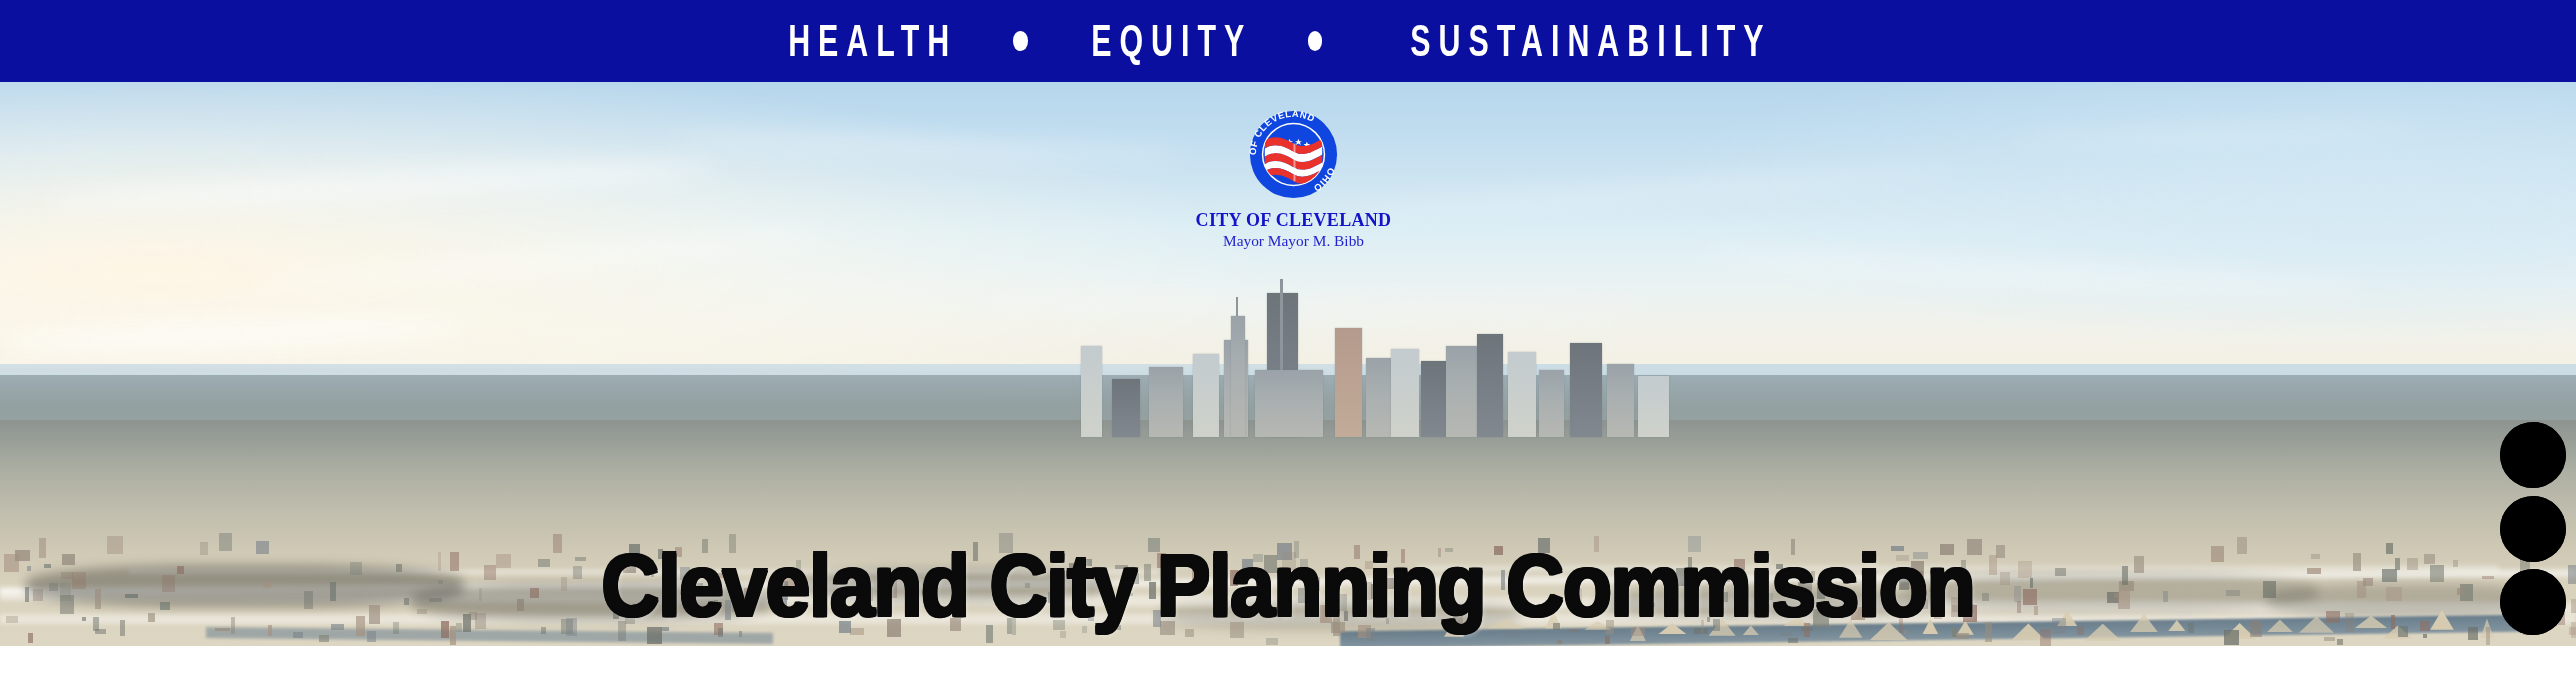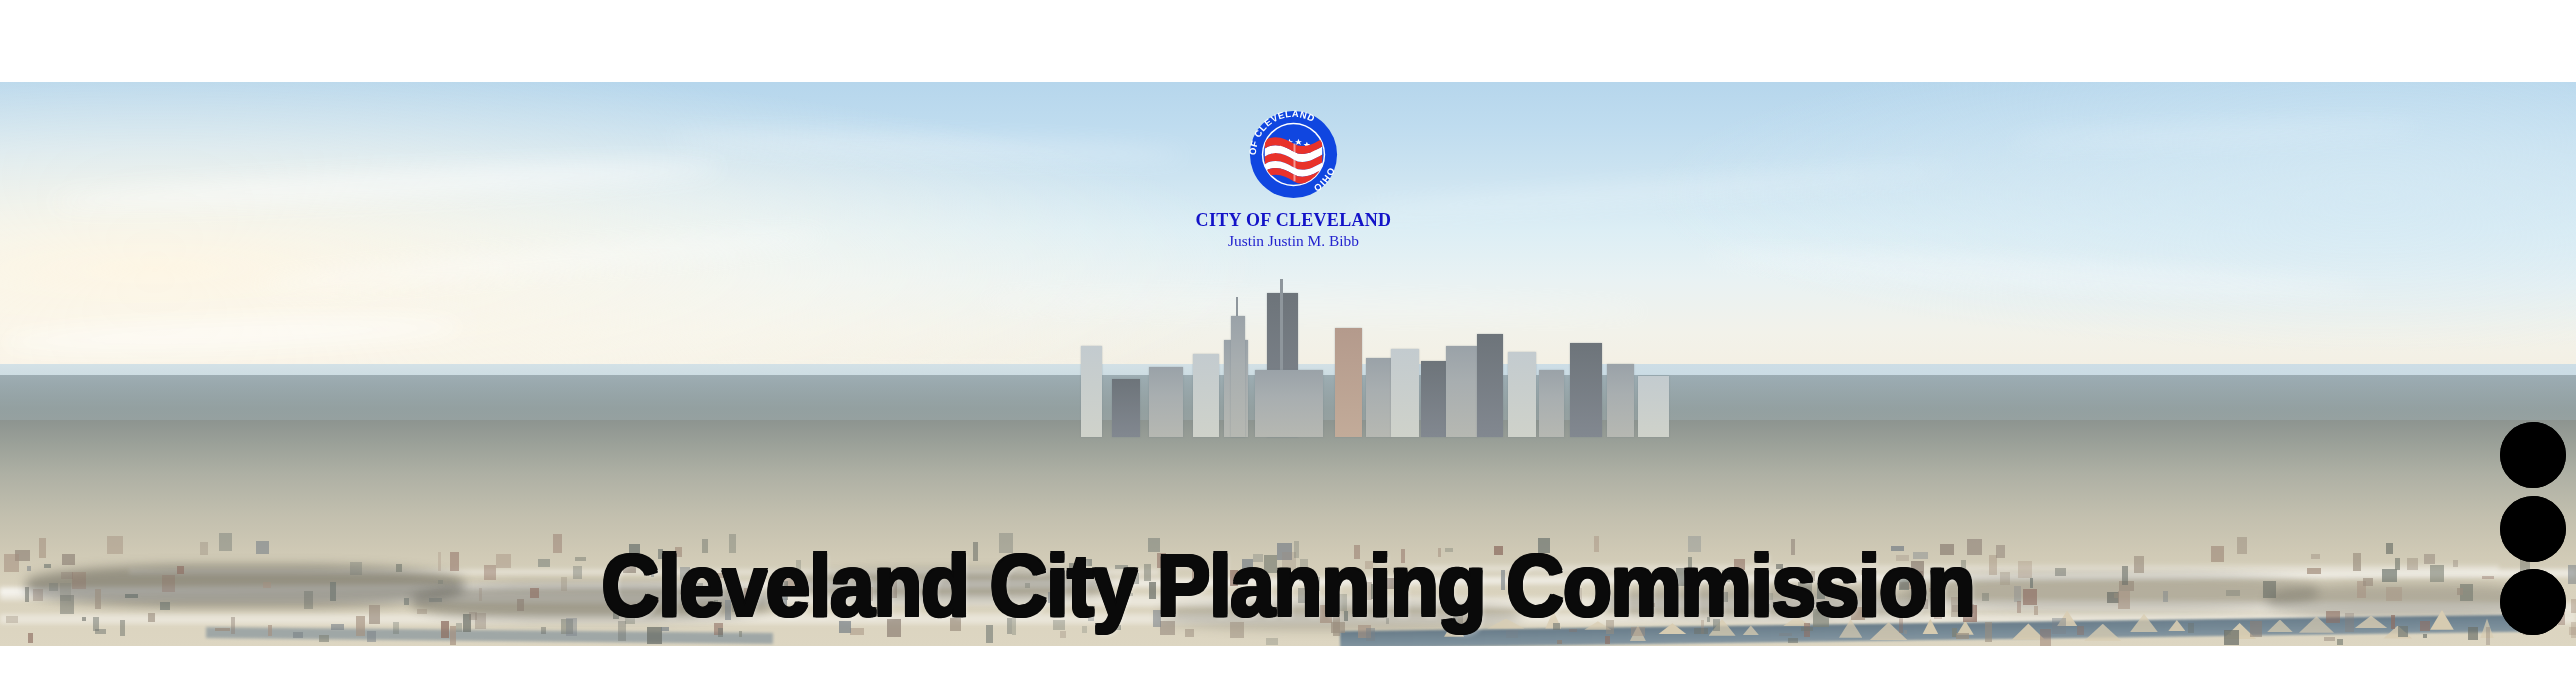--- a/index.html
+++ b/index.html
@@ -344,20 +344,29 @@
     width: 2576px;
     height: 36px;
     background: #ffffff;
   }
 </style>
 </head>
 <body>
 
 <div id="page">
 
+  <div class="top-banner">
+    <div class="banner-inner">
+      <span class="banner-word">HEALTH</span>
+      <span class="banner-dot"></span>
+      <span class="banner-word">EQUITY</span>
+      <span class="banner-dot"></span>
+      <span class="banner-word">SUSTAINABILITY</span>
+    </div>
+  </div>
 
   <div class="hero">
 
     <div class="hero-photo">
       <div class="sky"></div>
 
       <div class="cloud c1"></div>
       <div class="cloud c2"></div>
       <div class="cloud c3"></div>
       <div class="cloud c4"></div>
@@ -776,21 +785,21 @@
         <g clip-path="url(#flagClip)">
           <path d="M42,104 C62,90 84,100 100,110 C118,121 138,112 158,100 L158,116 C138,128 118,137 100,126 C84,116 62,106 42,120 Z" fill="#E8322B"></path>
           <path d="M42,120 C62,106 84,116 100,126 C118,137 138,128 158,116 L158,130 C138,142 118,151 100,140 C84,130 62,120 42,134 Z" fill="#ffffff"></path>
           <path d="M42,134 C62,120 84,130 100,140 C118,151 138,142 158,130 L158,144 C138,156 118,165 100,154 C84,144 62,134 42,148 Z" fill="#E8322B"></path>
           <path d="M42,88 C62,74 84,84 100,94 C118,105 138,96 158,84 L158,100 C138,112 118,121 100,110 C84,100 62,90 42,104 Z" fill="#ffffff"></path>
           <path d="M42,72 C62,58 84,68 100,78 C118,89 138,80 158,68 L158,84 C138,96 118,105 100,94 C84,84 62,74 42,88 Z" fill="#E8322B"></path>
           <path d="M100,78 L100,154 L104,154 L104,78 Z" fill="#ffffff" opacity="0.5"></path>
         </g>
       </svg>
       <div class="logo-city">CITY OF CLEVELAND</div>
-      <div class="logo-mayor">Justin Justin M. Bibb</div>
+      <div class="logo-mayor">Mayor Mayor M. Bibb</div>
     </div>
 
     <div class="hero-title">Cleveland City Planning Commission</div>
 
     <div class="social-rail">
 
       <div class="social-btn">
         <svg width="66" height="66" viewBox="0 0 86 86">
           <defs>
             <mask id="ytMask">

